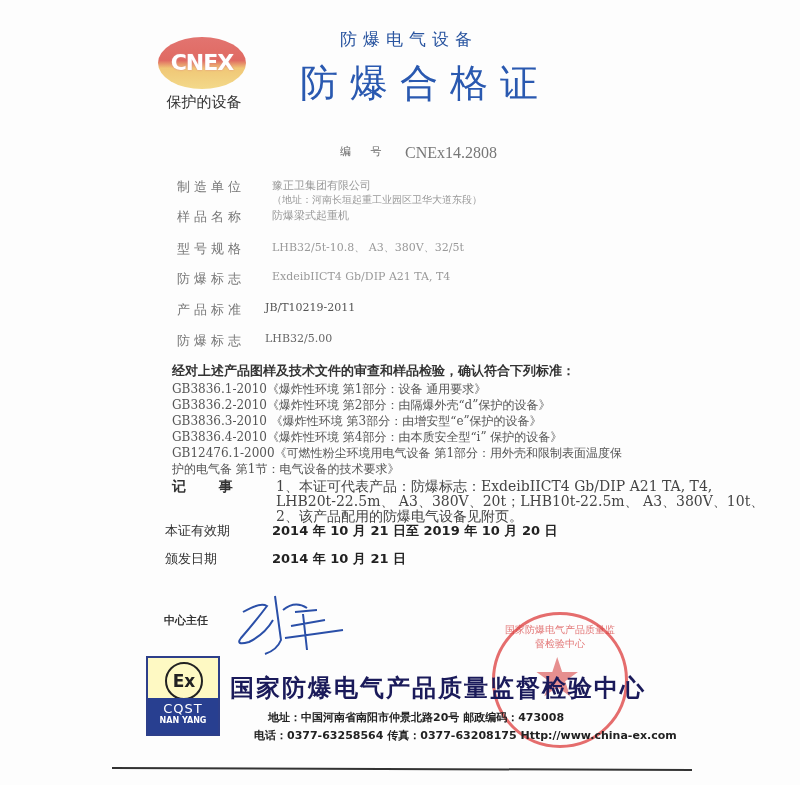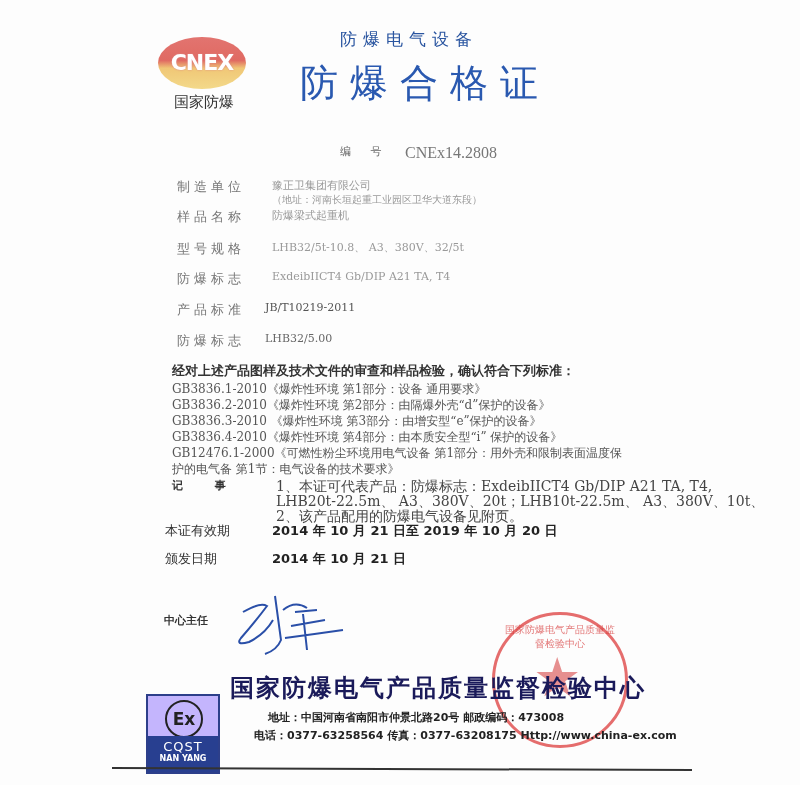--- a/index.html
+++ b/index.html
@@ -21,29 +21,29 @@
   .main-title { left:300px; top:58px; font-family:"DejaVu Sans", sans-serif; font-size:38px; color:#2a59b0; letter-spacing:12px; }
 
   .field-label { font-family:"DejaVu Serif", serif; font-size:13px; color:#777; letter-spacing:4px; }
   .field-value { font-family:"DejaVu Serif", serif; font-size:11px; color:#999; }
   .cert-no-label { left:340px; top:144px; font-size:11px; color:#666; letter-spacing:8px; }
   .cert-no-value { left:405px; top:144px; font-size:16px; color:#777; font-family:"Liberation Serif", serif; }
 
   .std-intro { left:172px; top:362px; font-size:13px; color:#333; font-weight:bold; font-family:"DejaVu Sans", sans-serif; }
   .std-line { left:172px; font-size:12px; color:#555; font-family:"DejaVu Serif", serif; white-space:nowrap; }
 
-  .remarks-label { left:172px; top:478px; font-size:11px; font-weight:bold; color:#333; letter-spacing:14px; font-family:"DejaVu Sans", sans-serif;}
+  .remarks-label { left:172px; top:478px; font-size:14px; font-weight:bold; color:#333; letter-spacing:14px; font-family:"DejaVu Sans", sans-serif;}
   .remark-line { left:276px; font-size:14px; color:#444; white-space:nowrap; font-family:"DejaVu Serif", serif;}
 
   .date-label { left:165px; font-size:13px; font-weight:normal; color:#333; font-family:"DejaVu Sans", sans-serif; }
   .date-value { left:272px; font-size:13px; font-weight:bold; color:#222; font-family:"DejaVu Sans", sans-serif; }
 
   .director-label { left:164px; top:613px; font-size:11px; font-weight:bold; color:#333; font-family:"DejaVu Sans", sans-serif;}
 
-  .cqst { left:146px; top:694px; width:70px; height:76px; border:2px solid #2d3f8a; background:#c4b5fd; }
+  .cqst { left:146px; top:656px; width:70px; height:76px; border:2px solid #2d3f8a; background:#fef9c3; }
   .cqst-circle { position:absolute; left:17px; top:4px; width:34px; height:34px; border:2px solid #222; border-radius:50%;
     display:flex; align-items:center; justify-content:center; font-family:"DejaVu Sans", sans-serif; font-size:17px; font-weight:bold; color:#222; }
   .cqst-band { position:absolute; left:0; top:40px; width:70px; height:36px; background:#283f90; color:#fff; text-align:center; font-family:"DejaVu Sans", sans-serif; }
   .cqst-1 { font-size:13px; letter-spacing:1px; margin-top:3px; }
   .cqst-2 { font-size:8px; font-weight:bold; }
 
   .org-name { left:230px; top:672px; font-size:24px; font-weight:bold; color:#1a1a5a; letter-spacing:2px; font-family:"DejaVu Serif", serif;}
   .org-addr { left:268px; top:710px; font-size:11px; color:#222; font-weight:bold; font-family:"DejaVu Sans", sans-serif;}
   .org-contact { left:230px; top:728px; font-size:11px; color:#222; font-weight:bold; font-family:"DejaVu Sans", sans-serif; white-space:nowrap;padding-left:24px;}
   .bottom-rule { left:112px; top:768px; width:580px; height:2px; background:#333; transform:rotate(0.2deg);}
@@ -51,21 +51,21 @@
   .stamp { left:492px; top:612px; width:130px; height:130px; border:3px solid rgba(220,60,60,0.75); border-radius:50%; }
   .stamp-star { position:absolute; left:38px; top:36px; font-size:54px; color:rgba(215,70,70,0.6); line-height:1; }
   .stamp-text { position:absolute; left:10px; top:8px; width:110px; text-align:center; font-size:10px; color:rgba(215,60,60,0.7); font-family:"DejaVu Sans", sans-serif; }
 </style>
 </head>
 <body>
 
 <div class="abs cnex-oval">
   <span class="cnex-text">CNEX</span>
 </div>
-<div class="abs cnex-sub">国家防爆</div>
+<div class="abs cnex-sub">保护的设备</div>
 
 <div class="abs top-sub">防爆电气设备</div>
 <div class="abs main-title">防爆合格证</div>
 
 <div class="abs field-label cert-no-label">编 号</div>
 <div class="abs cert-no-value">CNEx14.2808</div>
 
 <div class="abs field-label" style="left:177px;top:178px;">制造单位</div>
 <div class="abs field-value" style="left:272px;top:178px;">豫正卫集团有限公司</div>
 <div class="abs field-value" style="left:272px;top:193px;font-size:10px;">（地址：河南长垣起重工业园区卫华大道东段）</div>

